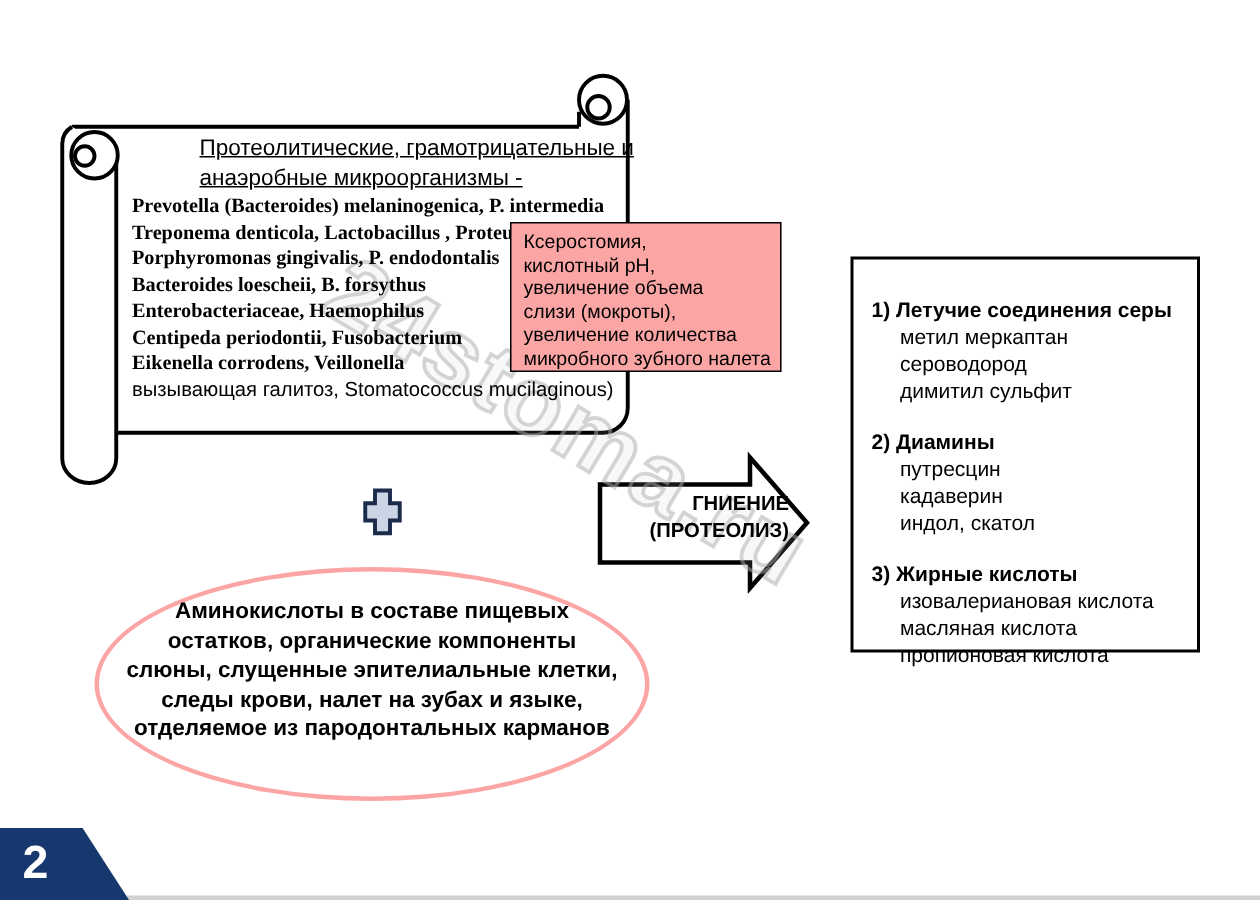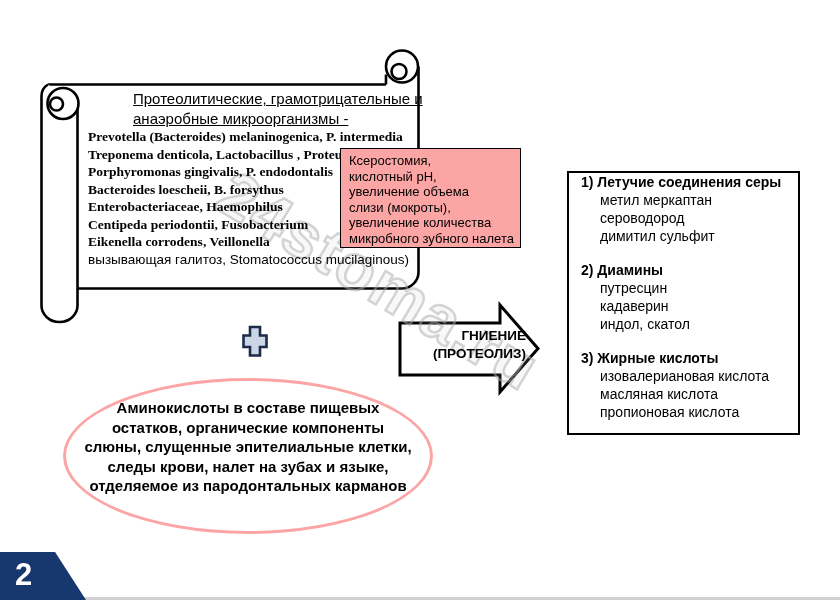--- a/index.html
+++ b/index.html
@@ -14,21 +14,21 @@
   #bacteria-list{left:88px;top:128px;font-family:"Liberation Serif", serif;
                  font-weight:bold;font-size:13.5px;line-height:17.5px;}
   #scroll-note{left:88px;top:251px;font-size:13.5px;line-height:17px;}
 
   
   #factors-box{left:340px;top:148px;width:181px;height:100px;border:1.5px solid #000;
                box-sizing:border-box;padding:4px 4px 0 8px;font-size:13px;line-height:15.5px;background:#fca5a5;}
 
   
   #products-box{left:567px;top:171px;width:233px;height:264px;border:2.5px solid #000;
-                box-sizing:border-box;padding:0 4px 0 12px;font-size:14px;line-height:18px;background:#fff;}
+                box-sizing:border-box;padding:24px 4px 0 12px;font-size:14px;line-height:18px;background:#fff;}
   .group{margin-bottom:16px;}
   .group-heading{font-weight:bold;}
   .group-item{padding-left:19px;}
 
   
   #arrow-label{left:406px;top:327px;width:120px;text-align:right;
                font-weight:bold;font-size:13.5px;line-height:17.5px;}
 
   
   #substrate-ellipse{left:63px;top:378px;width:370px;height:156px;border:3px solid #fca5a5;

